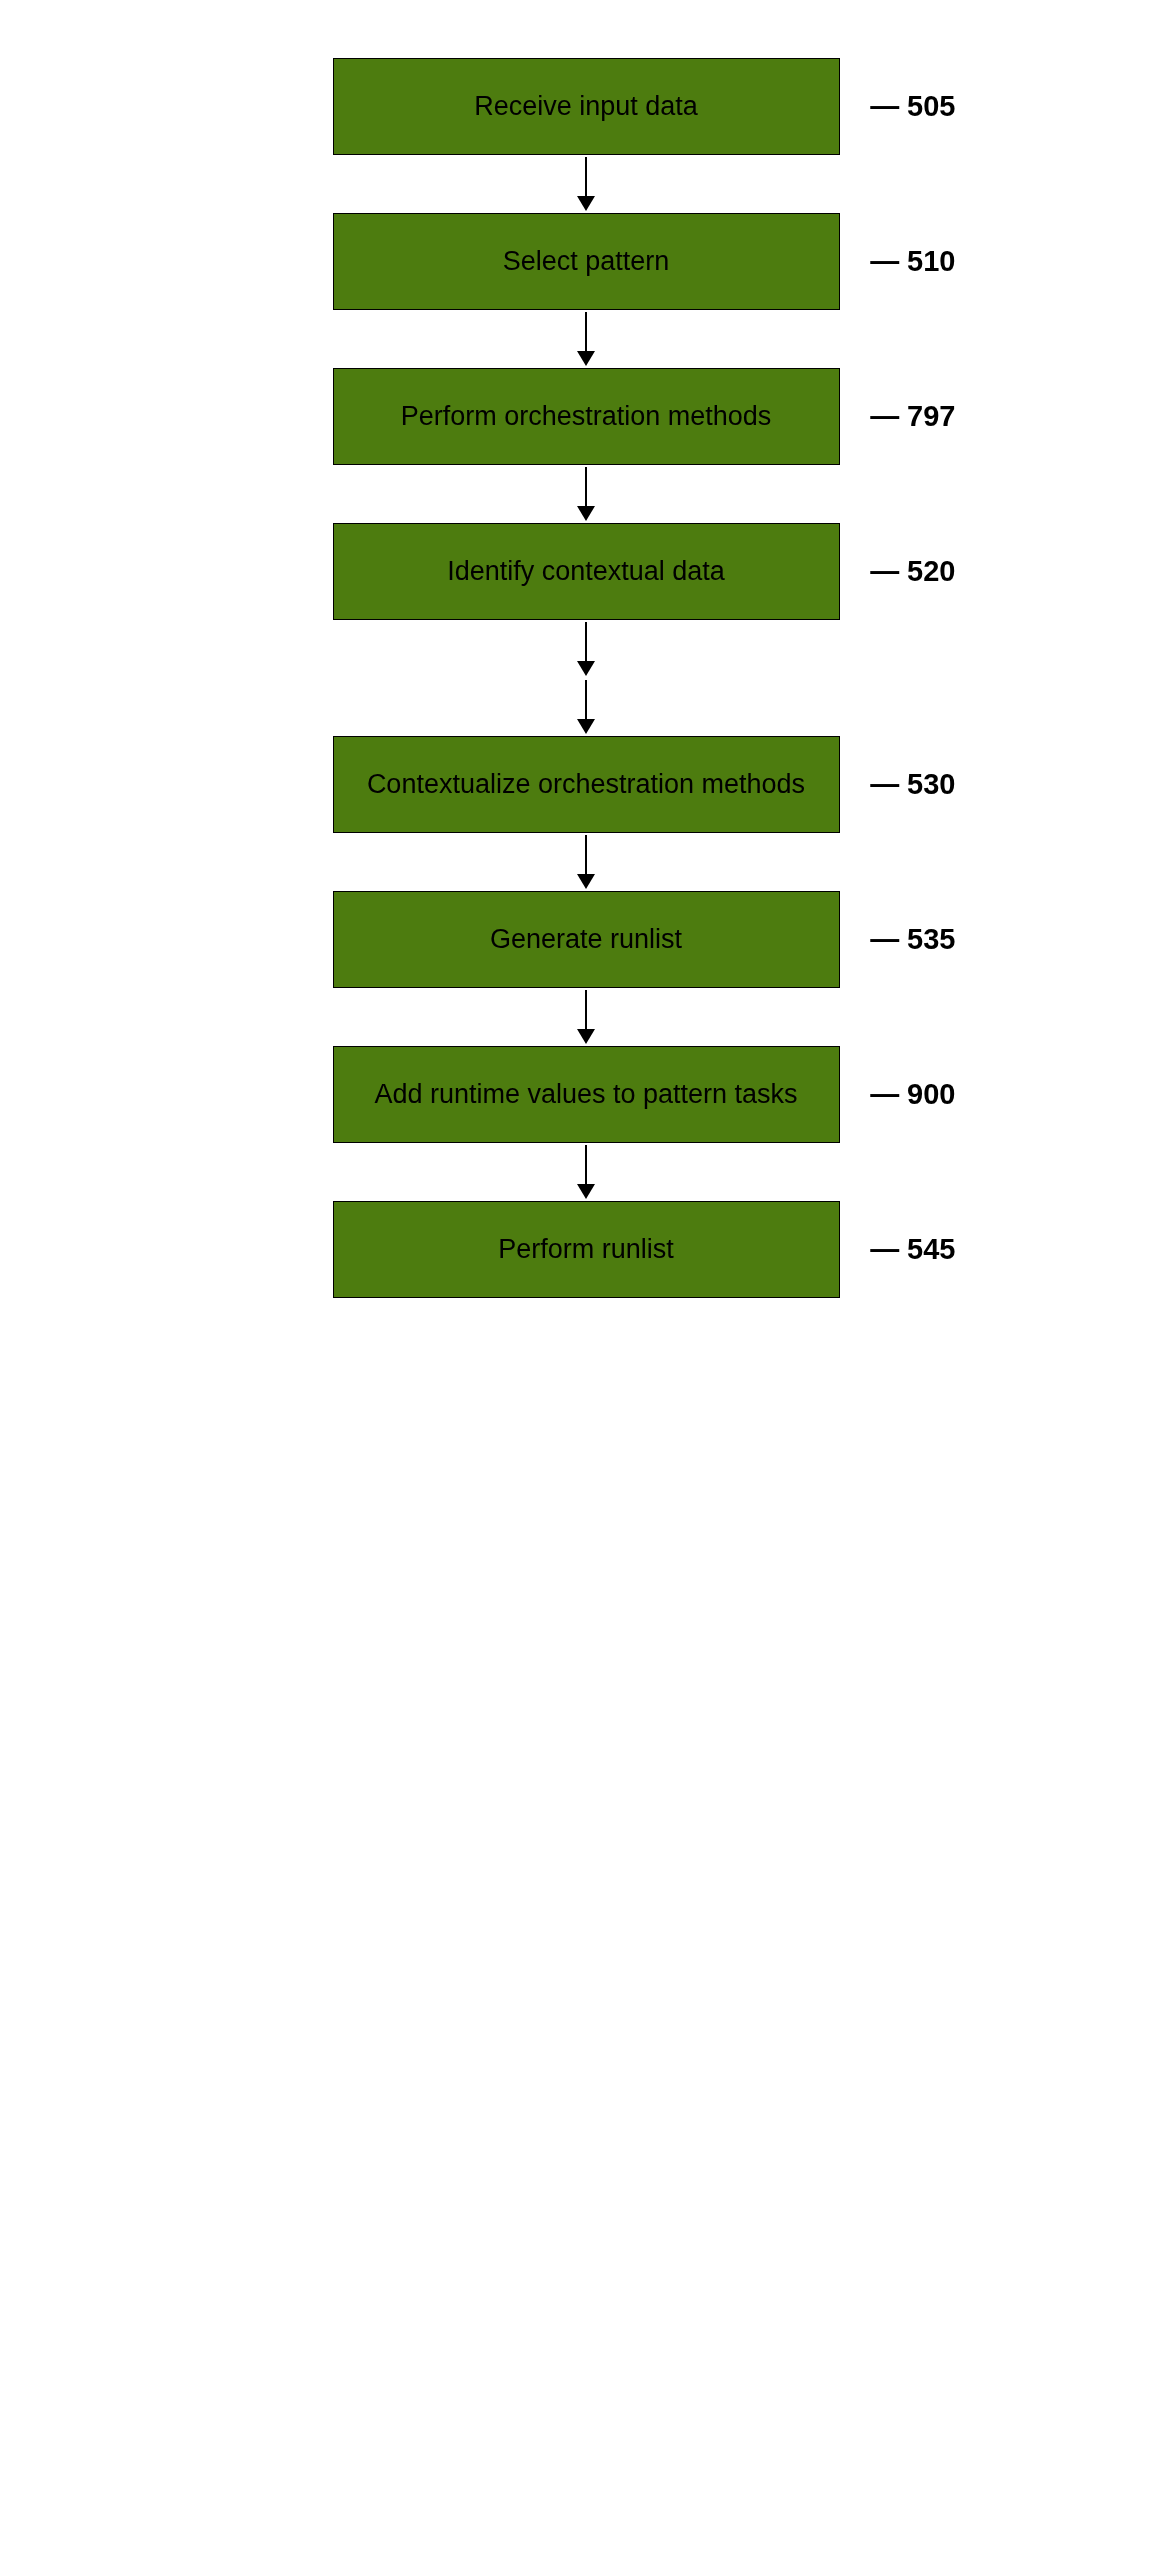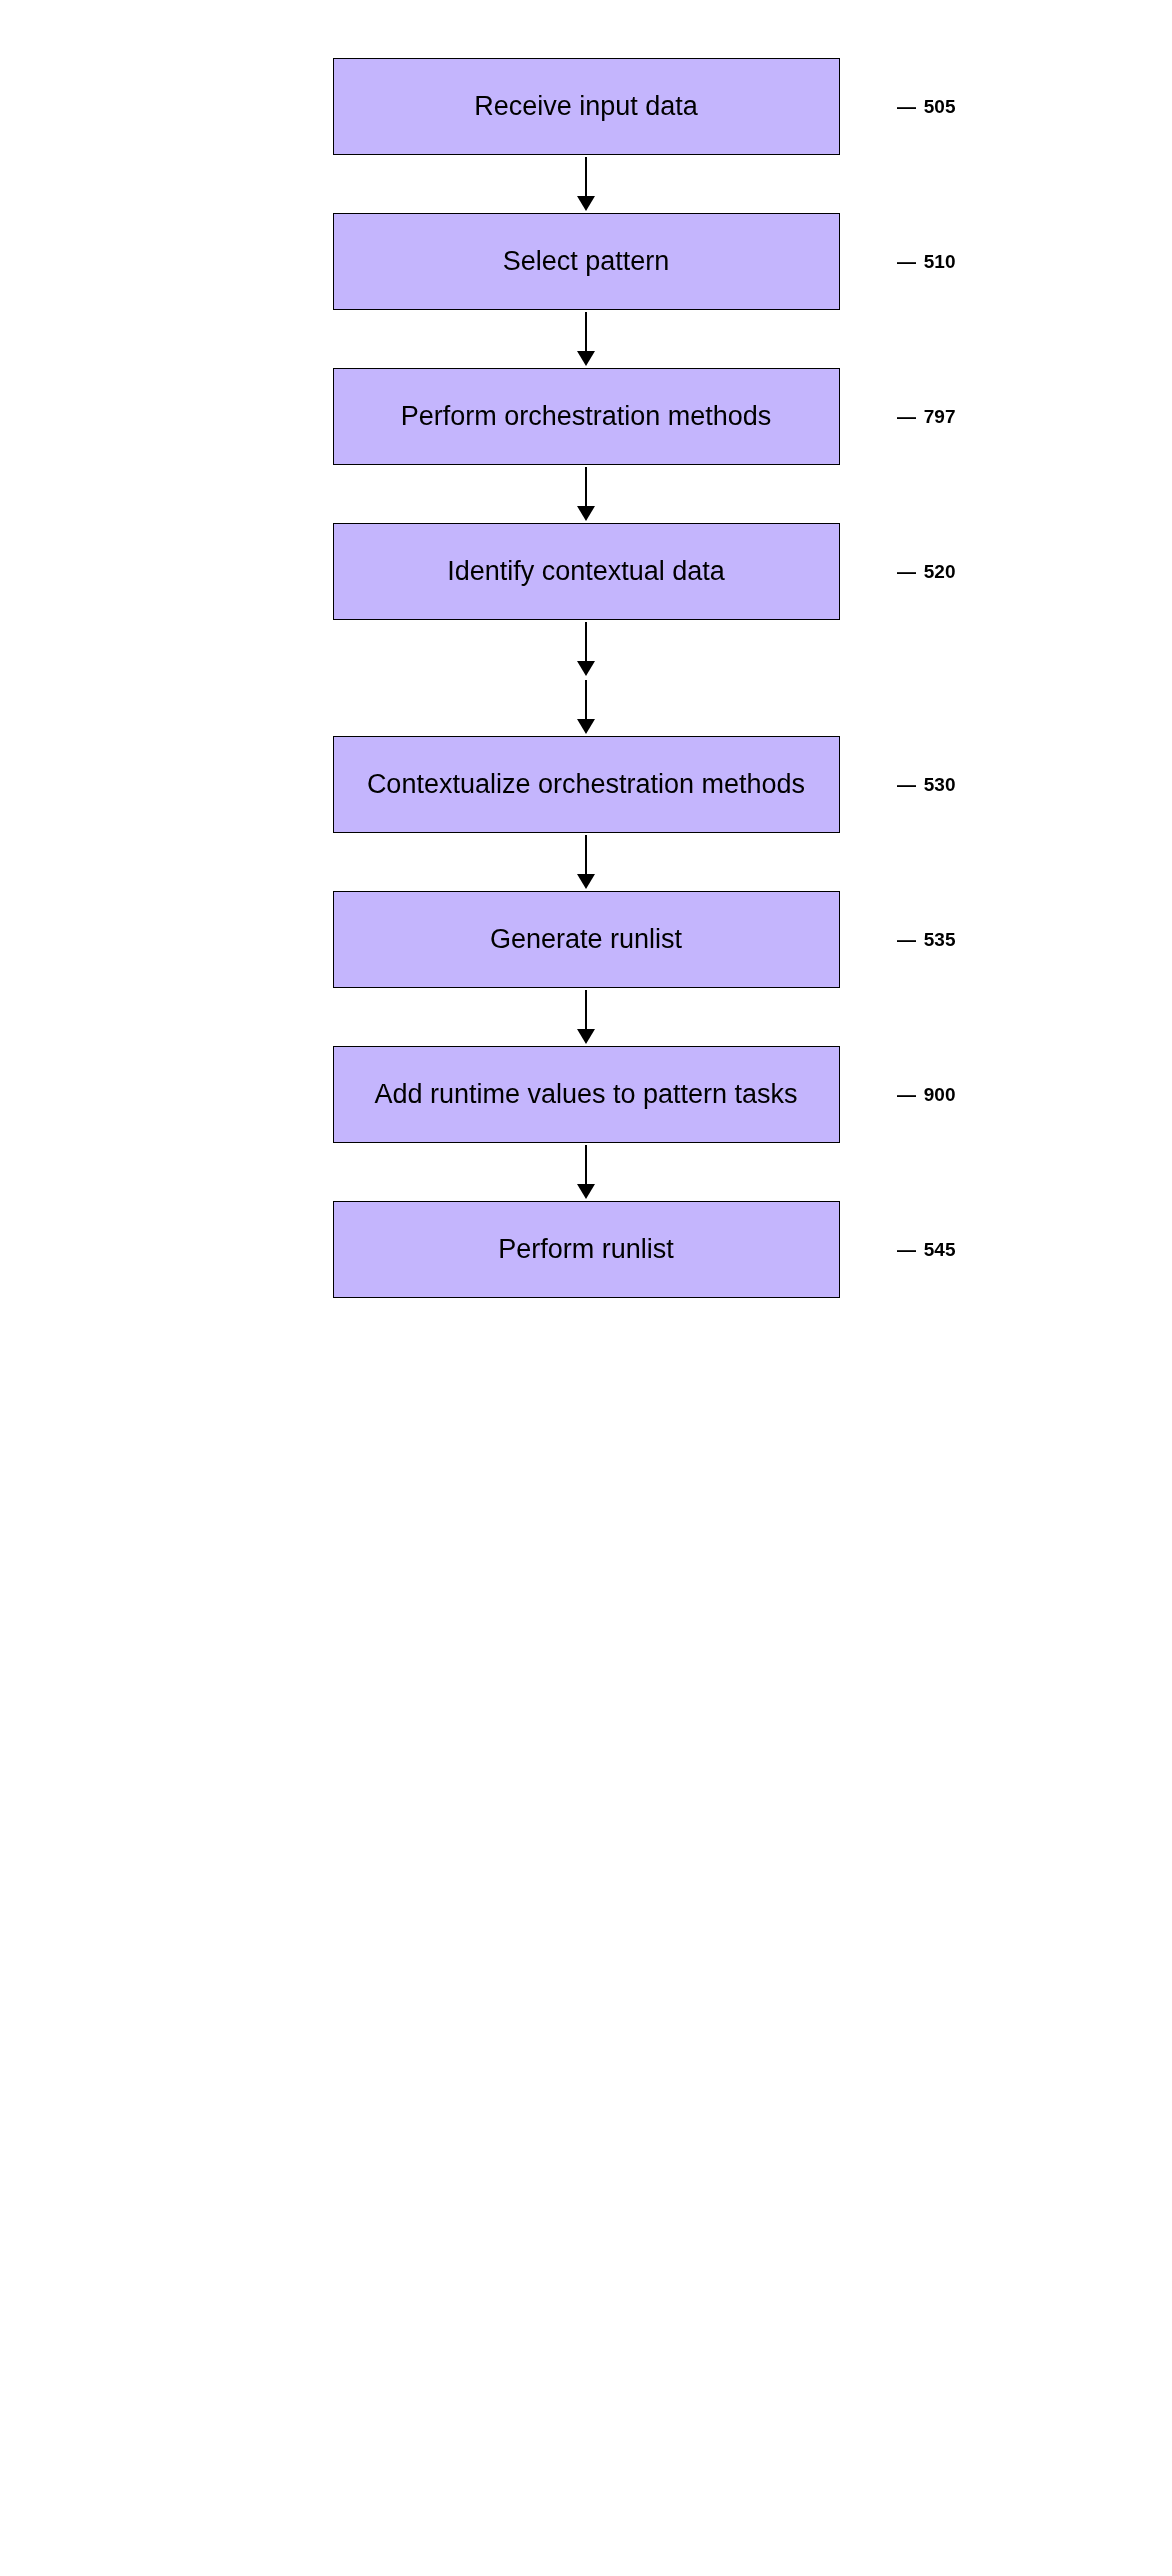--- a/index.html
+++ b/index.html
@@ -30,38 +30,38 @@
     .step-row {
       display: flex;
       align-items: center;
       position: relative;
       width: 100%;
       justify-content: center;
     }
 
     .step-box {
       border: 1.9px solid #000000;
-      background: #c4b5fd;
+      background: #4d7c0f;
       display: flex;
       align-items: center;
       justify-content: center;
       text-align: center;
       font-size: 27px;
       font-weight: 400;
       color: #000000;
       width: 507px;
       min-height: 97px;
       padding: 12px 29px;
       position: relative;
     }
 
     .step-label {
       position: absolute;
       right: -117px;
-      font-size: 19px;
+      font-size: 29px;
       font-weight: 700;
       color: #000000;
       white-space: nowrap;
       display: flex;
       align-items: center;
     }
 
     .step-label::before {
       content: '—';
       margin-right: 7.8px;

